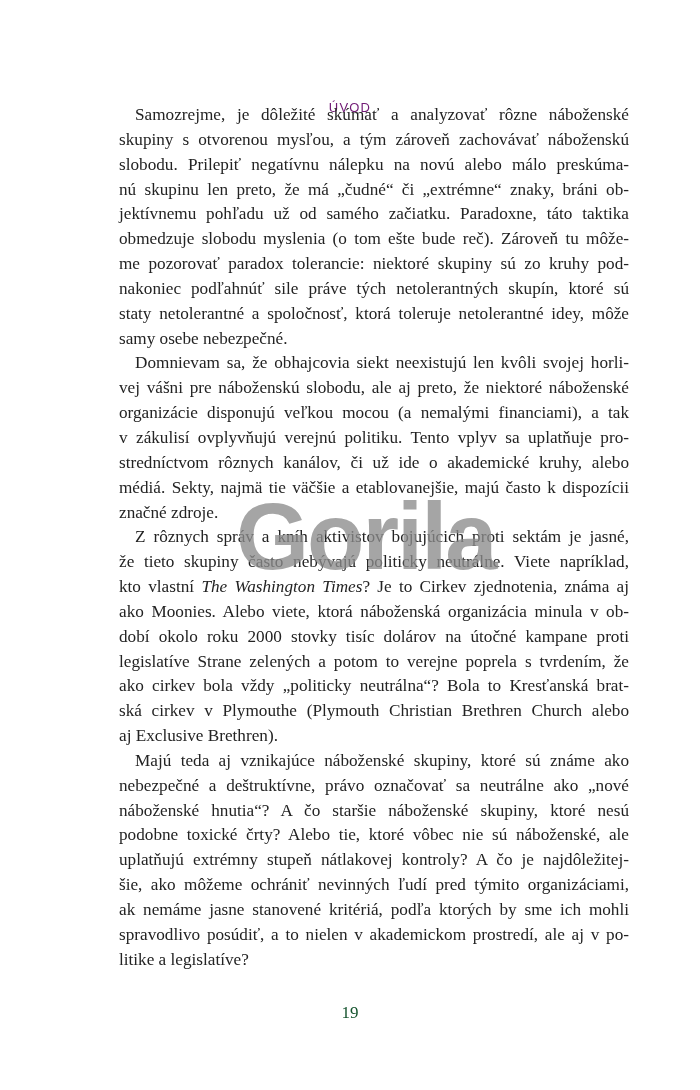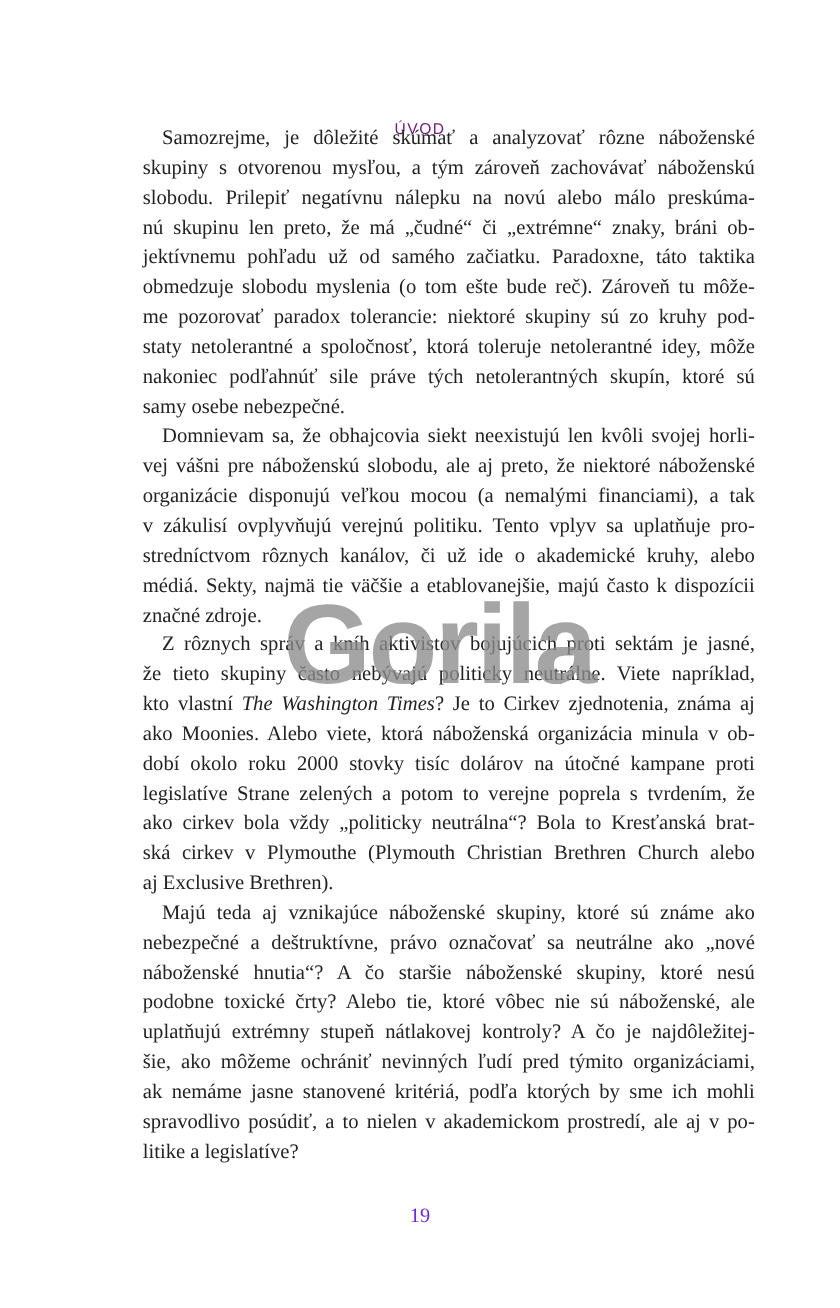--- a/index.html
+++ b/index.html
@@ -55,21 +55,21 @@
       font-style: italic;
     }
     .page-number {
       position: absolute;
       top: 1003px;
       left: 0;
       width: 700px;
       text-align: center;
       font-family: "Liberation Serif", "DejaVu Serif", serif;
       font-size: 17px;
-      color: #6d28d9;
+      color: #14532d;
     }
     .watermark {
       position: absolute;
       left: 236px;
       top: 490px;
       font-family: "Liberation Sans", "DejaVu Sans", sans-serif;
       font-weight: bold;
       font-size: 94px;
       letter-spacing: -2px;
       line-height: 1;
@@ -85,22 +85,22 @@
 <div class="text-block">
 
   <div>
     <span class="line indent">Samozrejme, je dôležité skúmať a analyzovať rôzne náboženské</span>
     <span class="line">skupiny s otvorenou mysľou, a tým zároveň zachovávať náboženskú</span>
     <span class="line">slobodu. Prilepiť negatívnu nálepku na novú alebo málo preskúma-</span>
     <span class="line">nú skupinu len preto, že má „čudné“ či „extrémne“ znaky, bráni ob-</span>
     <span class="line">jektívnemu pohľadu už od samého začiatku. Paradoxne, táto taktika</span>
     <span class="line">obmedzuje slobodu myslenia (o tom ešte bude reč). Zároveň tu môže-</span>
     <span class="line">me pozorovať paradox tolerancie: niektoré skupiny sú zo kruhy pod-</span>
+    <span class="line">nakoniec podľahnúť sile práve tých netolerantných skupín, ktoré sú</span>
     <span class="line">staty netolerantné a spoločnosť, ktorá toleruje netolerantné idey, môže</span>
-    <span class="line">nakoniec podľahnúť sile práve tých netolerantných skupín, ktoré sú</span>
     <span class="line last">samy osebe nebezpečné.</span>
   </div>
 
   <div>
     <span class="line indent">Domnievam sa, že obhajcovia siekt neexistujú len kvôli svojej horli-</span>
     <span class="line">vej vášni pre náboženskú slobodu, ale aj preto, že niektoré náboženské</span>
     <span class="line">organizácie disponujú veľkou mocou (a nemalými financiami), a tak</span>
     <span class="line">v zákulisí ovplyvňujú verejnú politiku. Tento vplyv sa uplatňuje pro-</span>
     <span class="line">stredníctvom rôznych kanálov, či už ide o akademické kruhy, alebo</span>
     <span class="line">médiá. Sekty, najmä tie väčšie a etablovanejšie, majú často k dispozícii</span>

